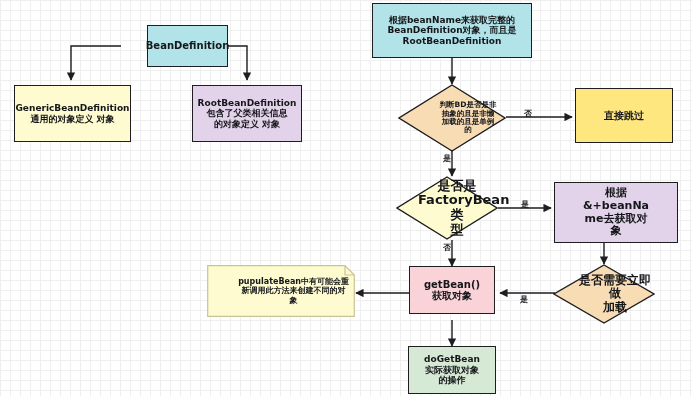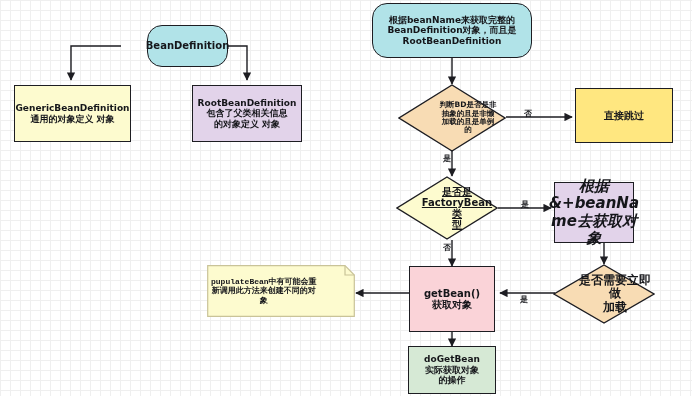--- a/index.html
+++ b/index.html
@@ -42,21 +42,21 @@
     color: #15161a;
     line-height: 1.15;
     white-space: pre-line;
     padding: 1px 3px;
   }
 
   .box {
     border: 1.4px solid #1d1d22;
   }
 
-  .cyan   { background: #b1e3e8; border-radius: 15px; }
+  .cyan   { background: #b1e3e8; }
   .yellow { background: #fdfbcf; }
   .purple { background: #e2d3ea; }
   .gold   { background: #ffe780; }
   .pink   { background: #fad3d8; }
   .green  { background: #d6e9d5; }
 
   
   .diamond {
     position: absolute;
     display: flex;
@@ -77,22 +77,21 @@
     z-index: 2;
     padding: 0 2px;
   }
 
   
   .note {
     position: absolute;
     box-sizing: border-box;
     display: flex;
     align-items: center;
-    justify-content: flex-start;
-    font-family: Liberation Mono, monospace;
+    justify-content: flex-end;
   }
   .note > svg { position: absolute; left: 0; top: 0; }
   .note > .nlabel {
     position: relative;
     z-index: 2;
     text-align: center;
     font-weight: bold;
     color: #15161a;
     line-height: 1.2;
     white-space: pre-line;
@@ -152,47 +151,47 @@
   <div class="node box purple" style="left:192px; top:85px; width:110px; height:57px; font-size:9px;">RootBeanDefinition
 包含了父类相关信息
 的对象定义 对象</div>
 
   <div class="node box cyan" style="left:372px; top:3px; width:160px; height:55px; font-size:9px;">根据beanName来获取完整的
 BeanDefinition对象，而且是
 RootBeanDefinition</div>
 
   <div class="node box gold" style="left:575px; top:88px; width:98px; height:55px; font-size:10px;">直接跳过</div>
 
-  <div class="node box purple" style="left:554px; top:182px; width:80px; height:61px; font-size:15px;font-style:italic;">根据
+  <div class="node box purple" style="left:554px; top:182px; width:124px; height:61px; font-size:11px;">根据
 &amp;+beanNa
 me去获取对
 象</div>
 
-  <div class="node box pink" style="left:409px; top:266px; width:86px; height:66px; font-size:10px;">getBean()
+  <div class="node box pink" style="left:409px; top:266px; width:86px; height:48px; font-size:10px;">getBean()
 获取对象</div>
 
   <div class="node box green" style="left:408px; top:346px; width:88px; height:48px; font-size:9px;">doGetBean
 实际获取对象
 的操作</div>
 
   <div class="diamond" style="left:398px; top:84px; width:108px; height:68px;">
     <svg width="108" height="68">
       <polygon points="54,1 107,34 54,67 1,34" fill="#f8dcb4" stroke="#1d1d22" stroke-width="1.4"></polygon>
     </svg>
     <div class="dlabel" style="font-size:7.5px; width:72px;">判断BD是否是非
 抽象的且是非懒
 加载的且是单例
 的</div>
   </div>
 
   <div class="diamond" style="left:396px; top:176px; width:102px; height:64px;">
     <svg width="102" height="64">
       <polygon points="51,1 101,32 51,63 1,32" fill="#fdfbcf" stroke="#1d1d22" stroke-width="1.4"></polygon>
     </svg>
-    <div class="dlabel" style="font-size:10px; width:78px;text-decoration:underline;">是否是
+    <div class="dlabel" style="font-size:13px; width:78px;">是否是
 FactoryBean类
 型</div>
   </div>
 
   <div class="diamond" style="left:553px; top:264px; width:102px; height:60px;">
     <svg width="102" height="60">
       <polygon points="51,1 101,30 51,59 1,30" fill="#f8dcb4" stroke="#1d1d22" stroke-width="1.4"></polygon>
     </svg>
     <div class="dlabel" style="font-size:12px; width:76px;">是否需要立即做
 加载</div>

